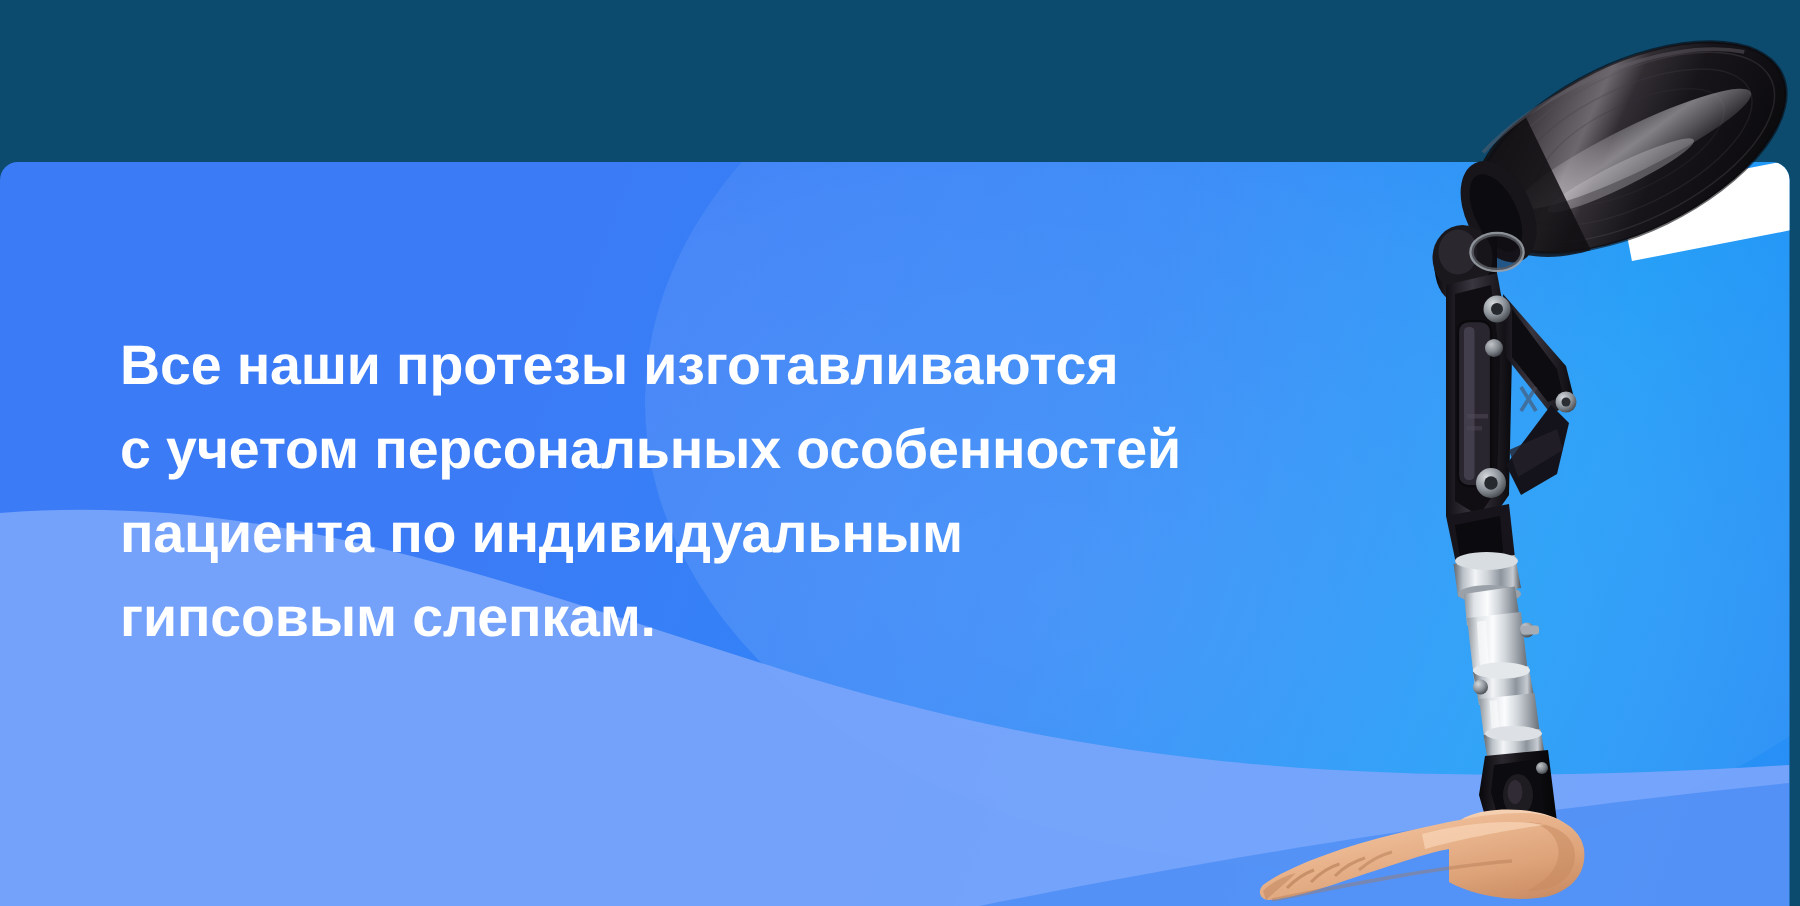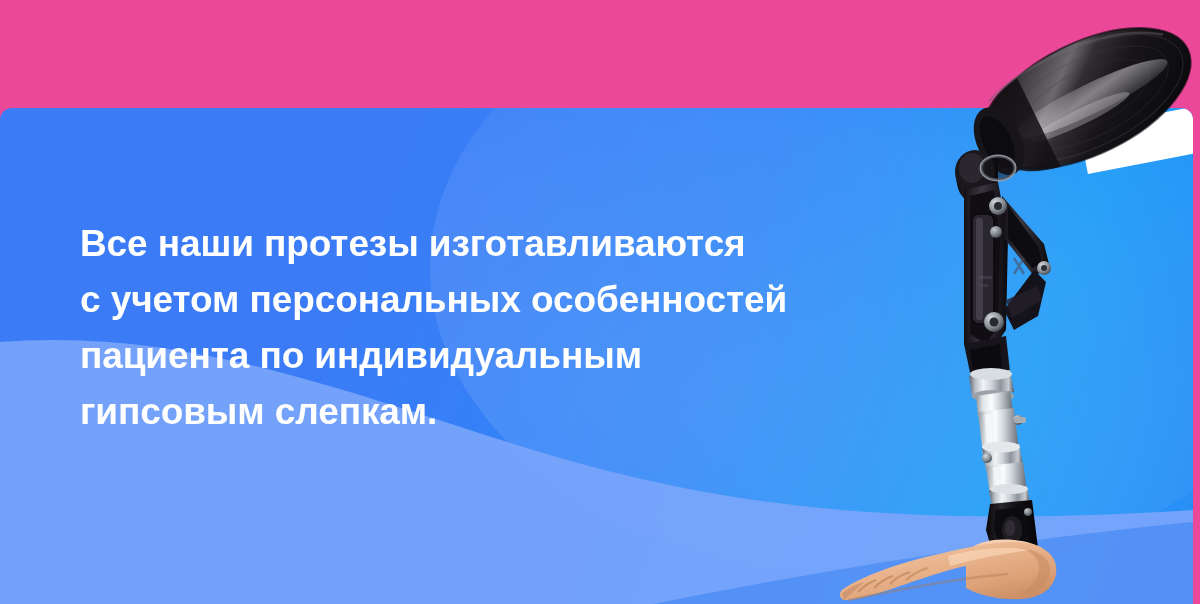--- a/index.html
+++ b/index.html
@@ -10,21 +10,21 @@
   }
   body {
     font-family: "Liberation Sans", sans-serif;
   }
 
   #stage {
     position: relative;
     width: 1200px;
     height: 604px;
     overflow: hidden;
-    background: #ec4899;
+    background: #0c4a6e;
   }
 
   
   #banner {
     position: absolute;
     left: 0;
     top: 108px;
     width: 1193px;
     height: 496px;
     border-radius: 12px 12px 0 0;

